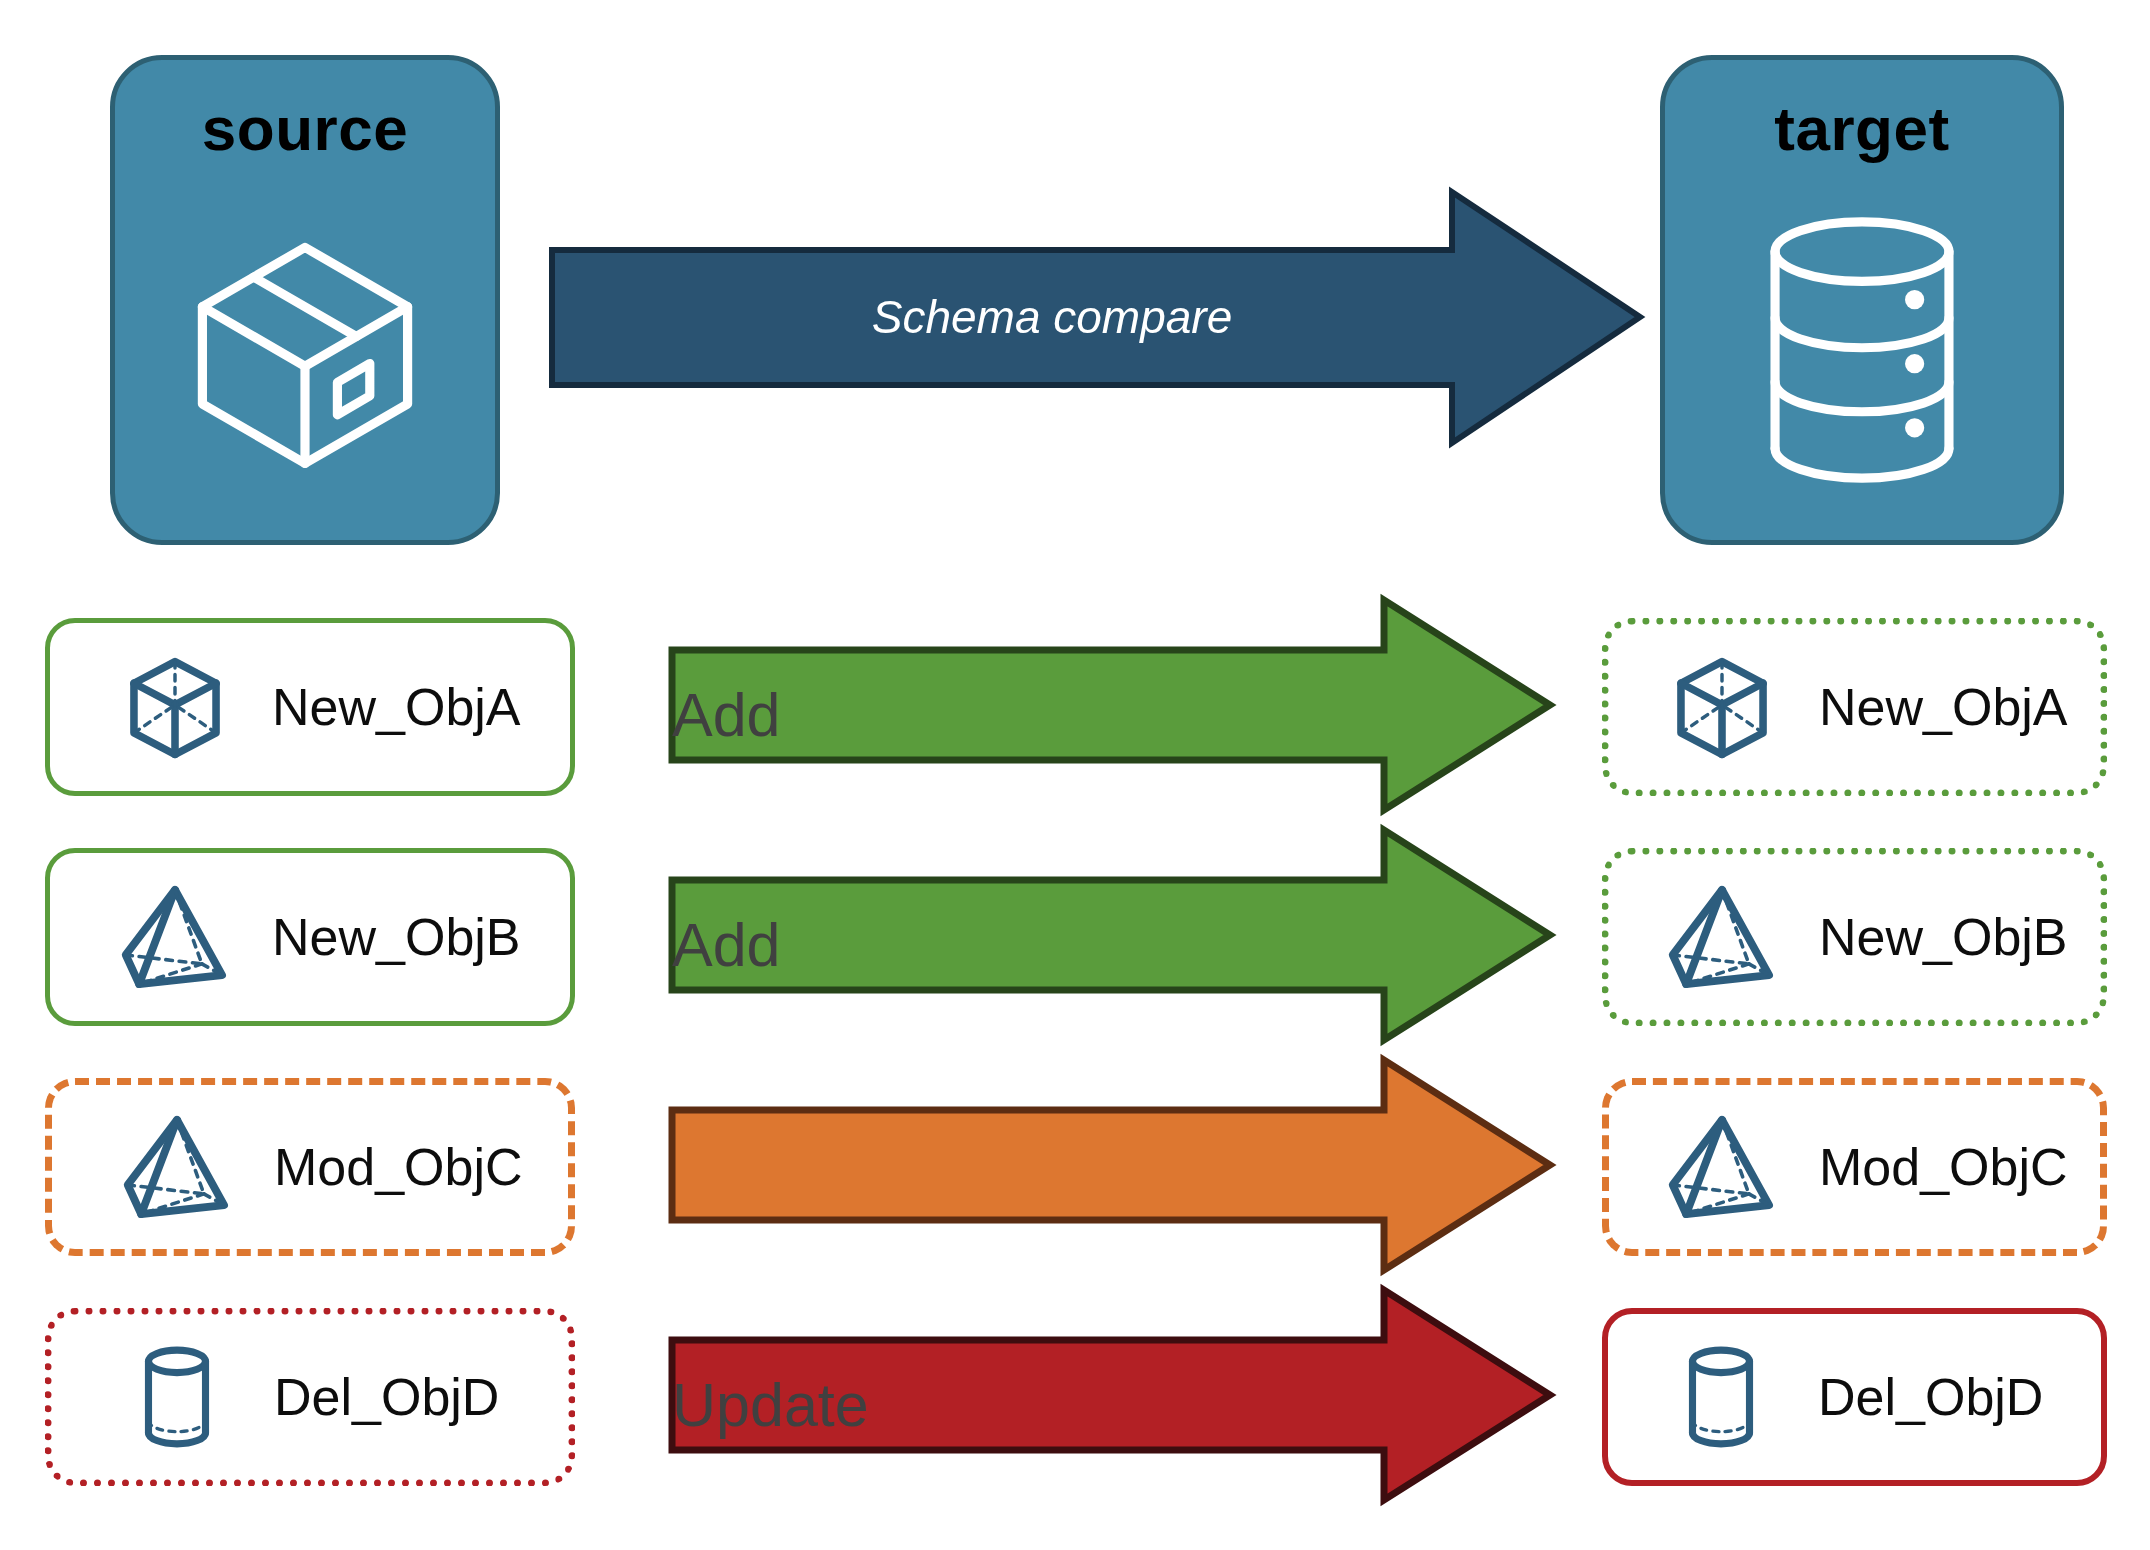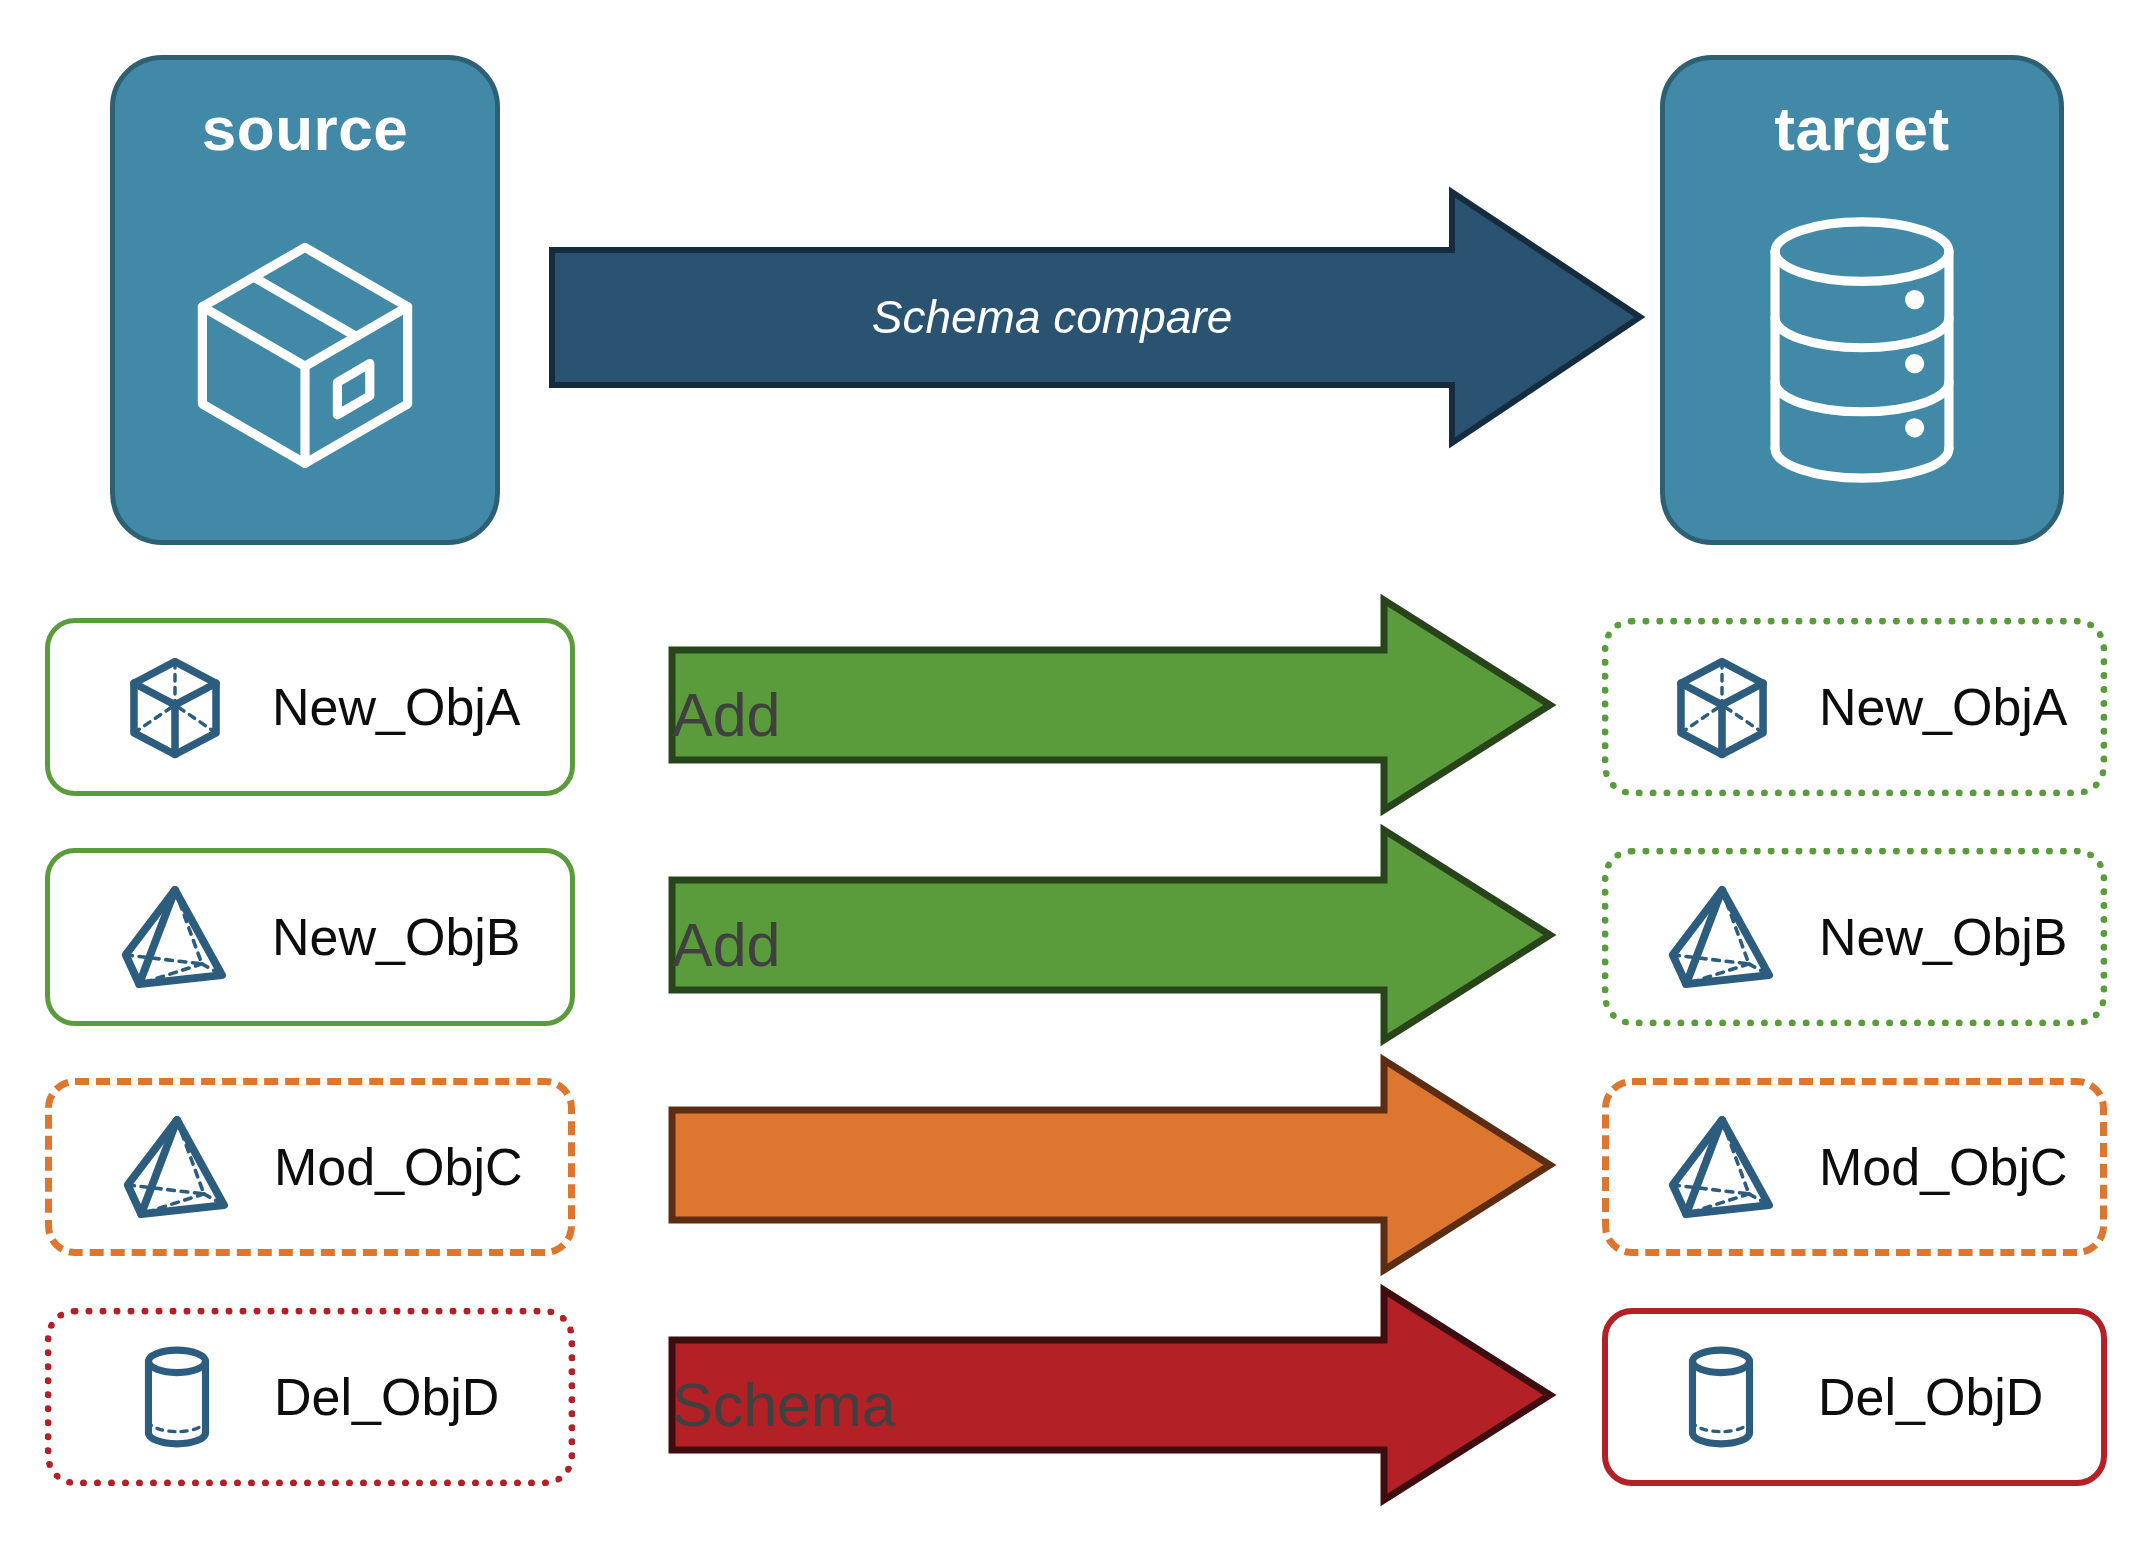--- a/index.html
+++ b/index.html
@@ -25,21 +25,21 @@
     border: 5px solid #2d6073;
     border-radius: 52px;
     box-sizing: border-box;
     display: flex;
     flex-direction: column;
     align-items: center;
   }
   .endpoint-title {
     font-size: 62px;
     font-weight: bold;
-    color: #ffffff;
+    color: #000000;
     letter-spacing: 0.5px;
     margin-top: 38px;
     line-height: 1;
     user-select: none;
   }
   .endpoint-icon {
     flex: 1;
     display: flex;
     align-items: center;
     justify-content: center;
@@ -297,21 +297,21 @@
       </svg>
     </span>
     <span class="obj-label">Del_ObjD</span>
   </div>
 
   <div class="row-arrow" style="top:1288px;height:215px;">
     <svg width="880" height="215" viewBox="0 0 880 215" preserveAspectRatio="none">
       <polygon points="0,52 712,52 712,2 878,107 712,212 712,162 0,162" fill="#b32025" stroke="#3d0d0f" stroke-width="7" stroke-linejoin="miter"></polygon>
     </svg>
   </div>
-  <div class="row-arrow-label" style="top:1370px;">Schema</div>
+  <div class="row-arrow-label" style="top:1370px;">Update</div>
 
   <div class="obj-card col-right bd-red-solid" style="top:1308px;height:178px;padding-left:58px;">
     <span class="obj-icon">
       <svg width="96" height="112" viewBox="0 0 80 110" fill="none" stroke="#2d5d7e" stroke-width="7" stroke-linejoin="round" stroke-linecap="round">
         <ellipse cx="40" cy="20" rx="28" ry="11"></ellipse>
         <path d="M12 20 L12 90"></path>
         <path d="M68 20 L68 90"></path>
         <path d="M12 90 A28 11 0 0 0 68 90"></path>
         <path d="M12 78 A28 11 0 0 0 68 78" stroke-width="3.2" stroke-dasharray="6 6"></path>
       </svg>

